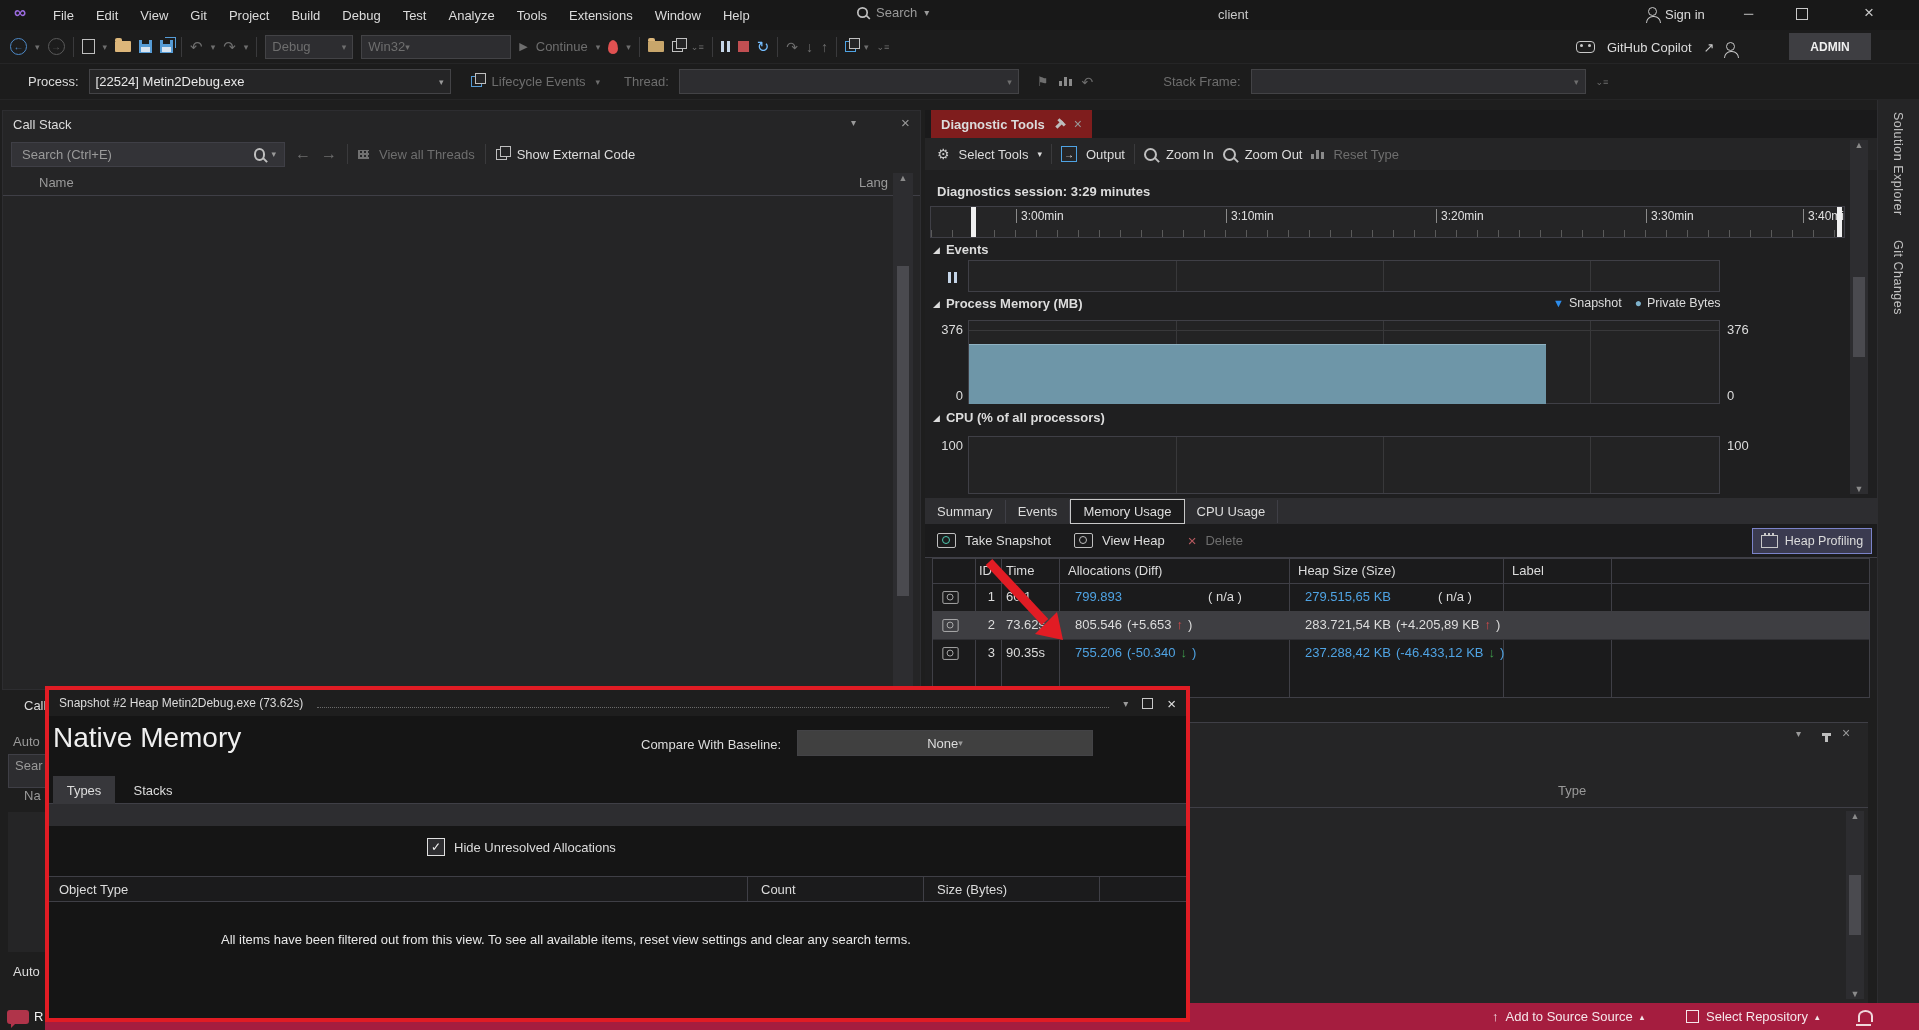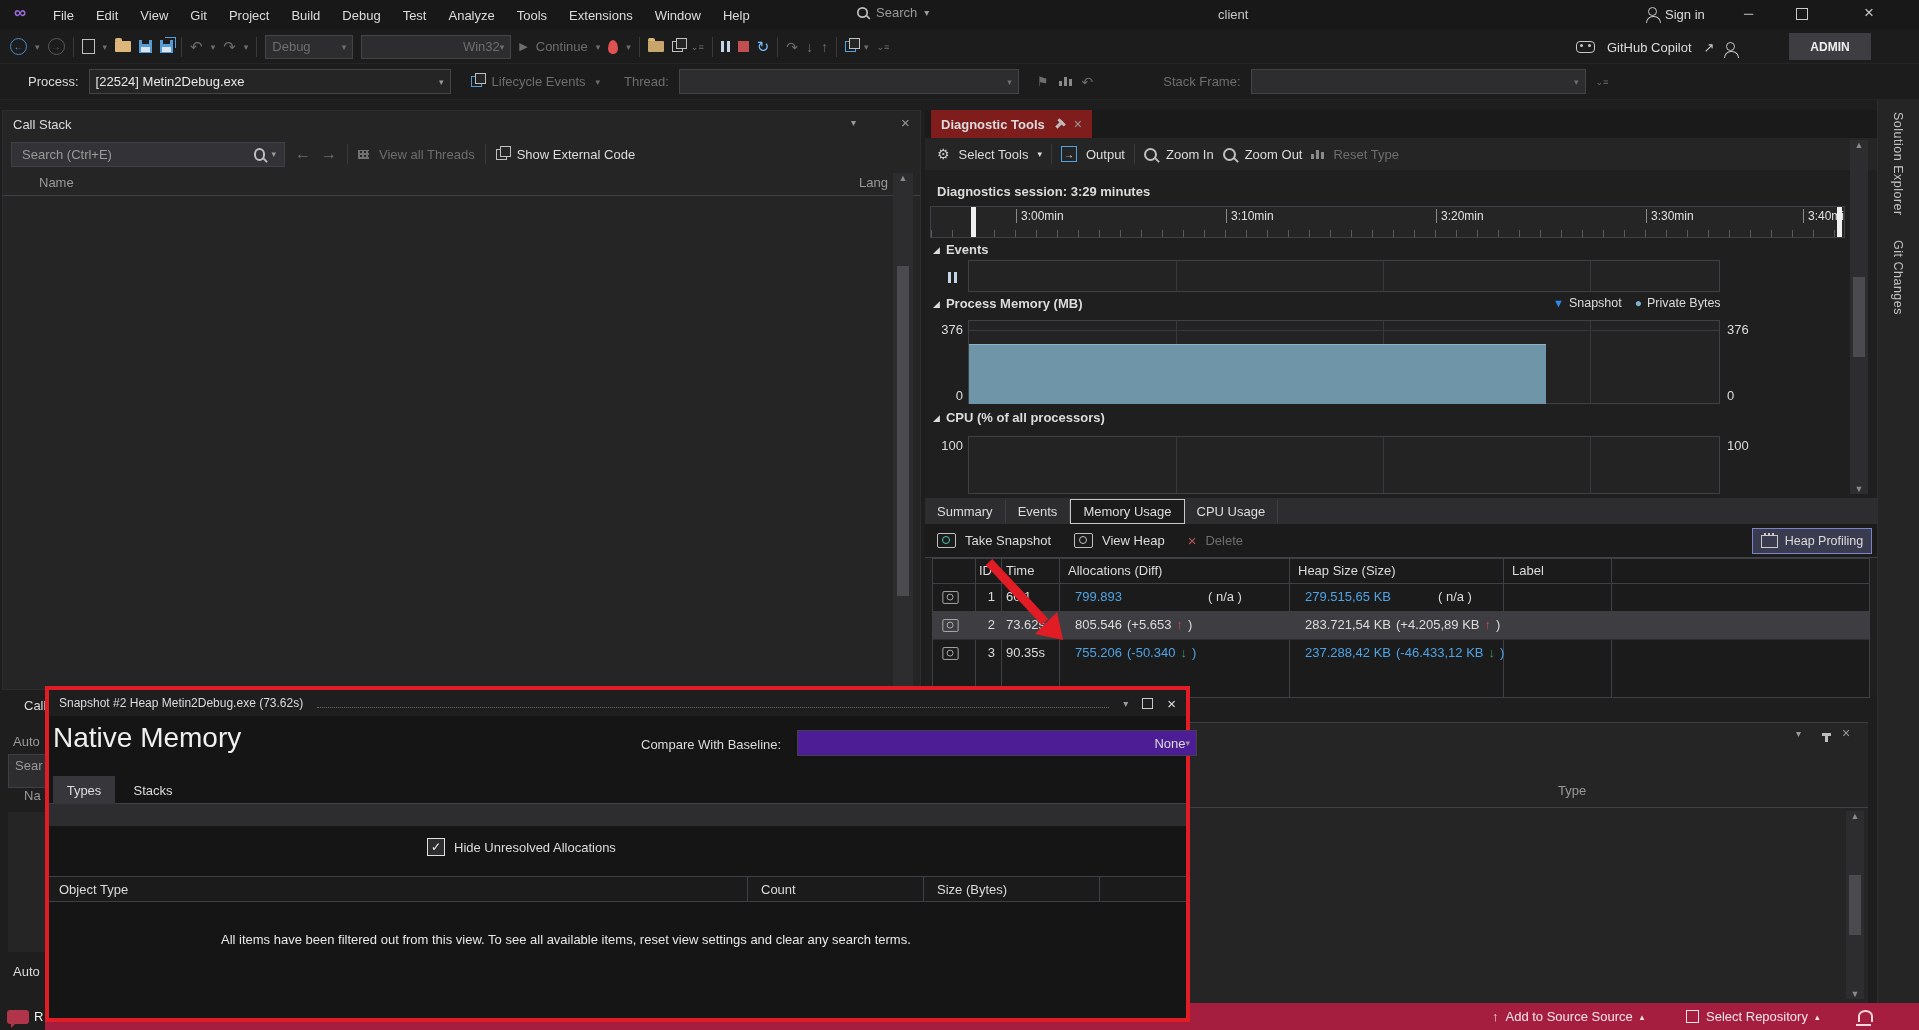--- a/index.html
+++ b/index.html
@@ -110,21 +110,21 @@
   <span class="sepv"></span>
   <span class="dim" style="font-size:15px">↶</span>
   <span class="dim" style="font-size:9px">▾</span>
   <span class="dim" style="font-size:15px">↷</span>
   <span class="dim" style="font-size:9px">▾</span>
   <span class="sepv"></span>
   <div class="combo" style="width:88px;height:24px;justify-content:space-between">
     <span class="dim">Debug</span>
     <span class="dim" style="font-size:9px">▾</span>
   </div>
-  <div class="combo" style="width:150px;height:24px;justify-content:flex-end">
+  <div class="combo" style="width:150px;height:24px;justify-content:flex-start">
     <span class="dim">Win32</span>
     <span class="dim" style="font-size:9px">▾</span>
   </div>
   <span class="dim" style="font-size:11px">▶</span>
   <span class="dim">Continue</span>
   <span class="dim" style="font-size:9px">▾</span>
   <span class="flame"></span>
   <span class="dim" style="font-size:9px">▾</span>
   <span class="sepv"></span>
   <span class="folder" style="background:#C8A66B"></span>
@@ -450,21 +450,21 @@
 <div class="abs" style="left:45px;top:686px;width:1145px;height:336px;background:#151515;border:4px solid #E11C24;box-sizing:border-box;z-index:10">
   <div class="abs flex" style="left:0;top:0;width:1137px;height:26px;background:#1E1E1E;box-sizing:border-box;padding:0 10px;gap:14px">
     <span style="font-size:12px;white-space:nowrap">Snapshot #2 Heap Metin2Debug.exe (73.62s)</span>
     <span style="flex:1;border-bottom:1px dotted #6A6A6A;height:1px;margin-top:8px"></span>
     <span class="g" style="font-size:10px">▾</span>
     <span style="width:9px;height:9px;border:1px solid #C8C8C8;display:inline-block"></span>
     <span style="font-size:15px;color:#E0E0E0">×</span>
   </div>
   <div class="abs" style="left:4px;top:32px;font-size:28px;font-weight:300;color:#F0F0F0">Native Memory</div>
   <span class="abs" style="left:592px;top:47px">Compare With Baseline:</span>
-  <div class="combo abs" style="left:748px;top:40px;width:400px;height:26px;background:#4c1d95;justify-content:flex-end">
+  <div class="combo abs" style="left:748px;top:40px;width:296px;height:26px;background:#404040;justify-content:center">
     <span>None</span>
     <span class="g" style="font-size:9px">▾</span>
   </div>
   <div class="abs" style="left:0;top:86px;width:1137px;height:28px;border-bottom:1px solid #3F3F46;box-sizing:border-box">
     <span class="abs" style="left:4px;top:0;width:62px;height:28px;background:#37373B;display:inline-flex;align-items:center;justify-content:center">Types</span>
     <span class="abs" style="left:70px;top:0;width:68px;height:28px;display:inline-flex;align-items:center;justify-content:center">Stacks</span>
   </div>
   <div class="abs" style="left:0;top:114px;width:1137px;height:22px;background:#2D2D30"></div>
   <div class="abs flex" style="left:378px;top:148px;gap:9px">
     <span class="chk">✓</span>

